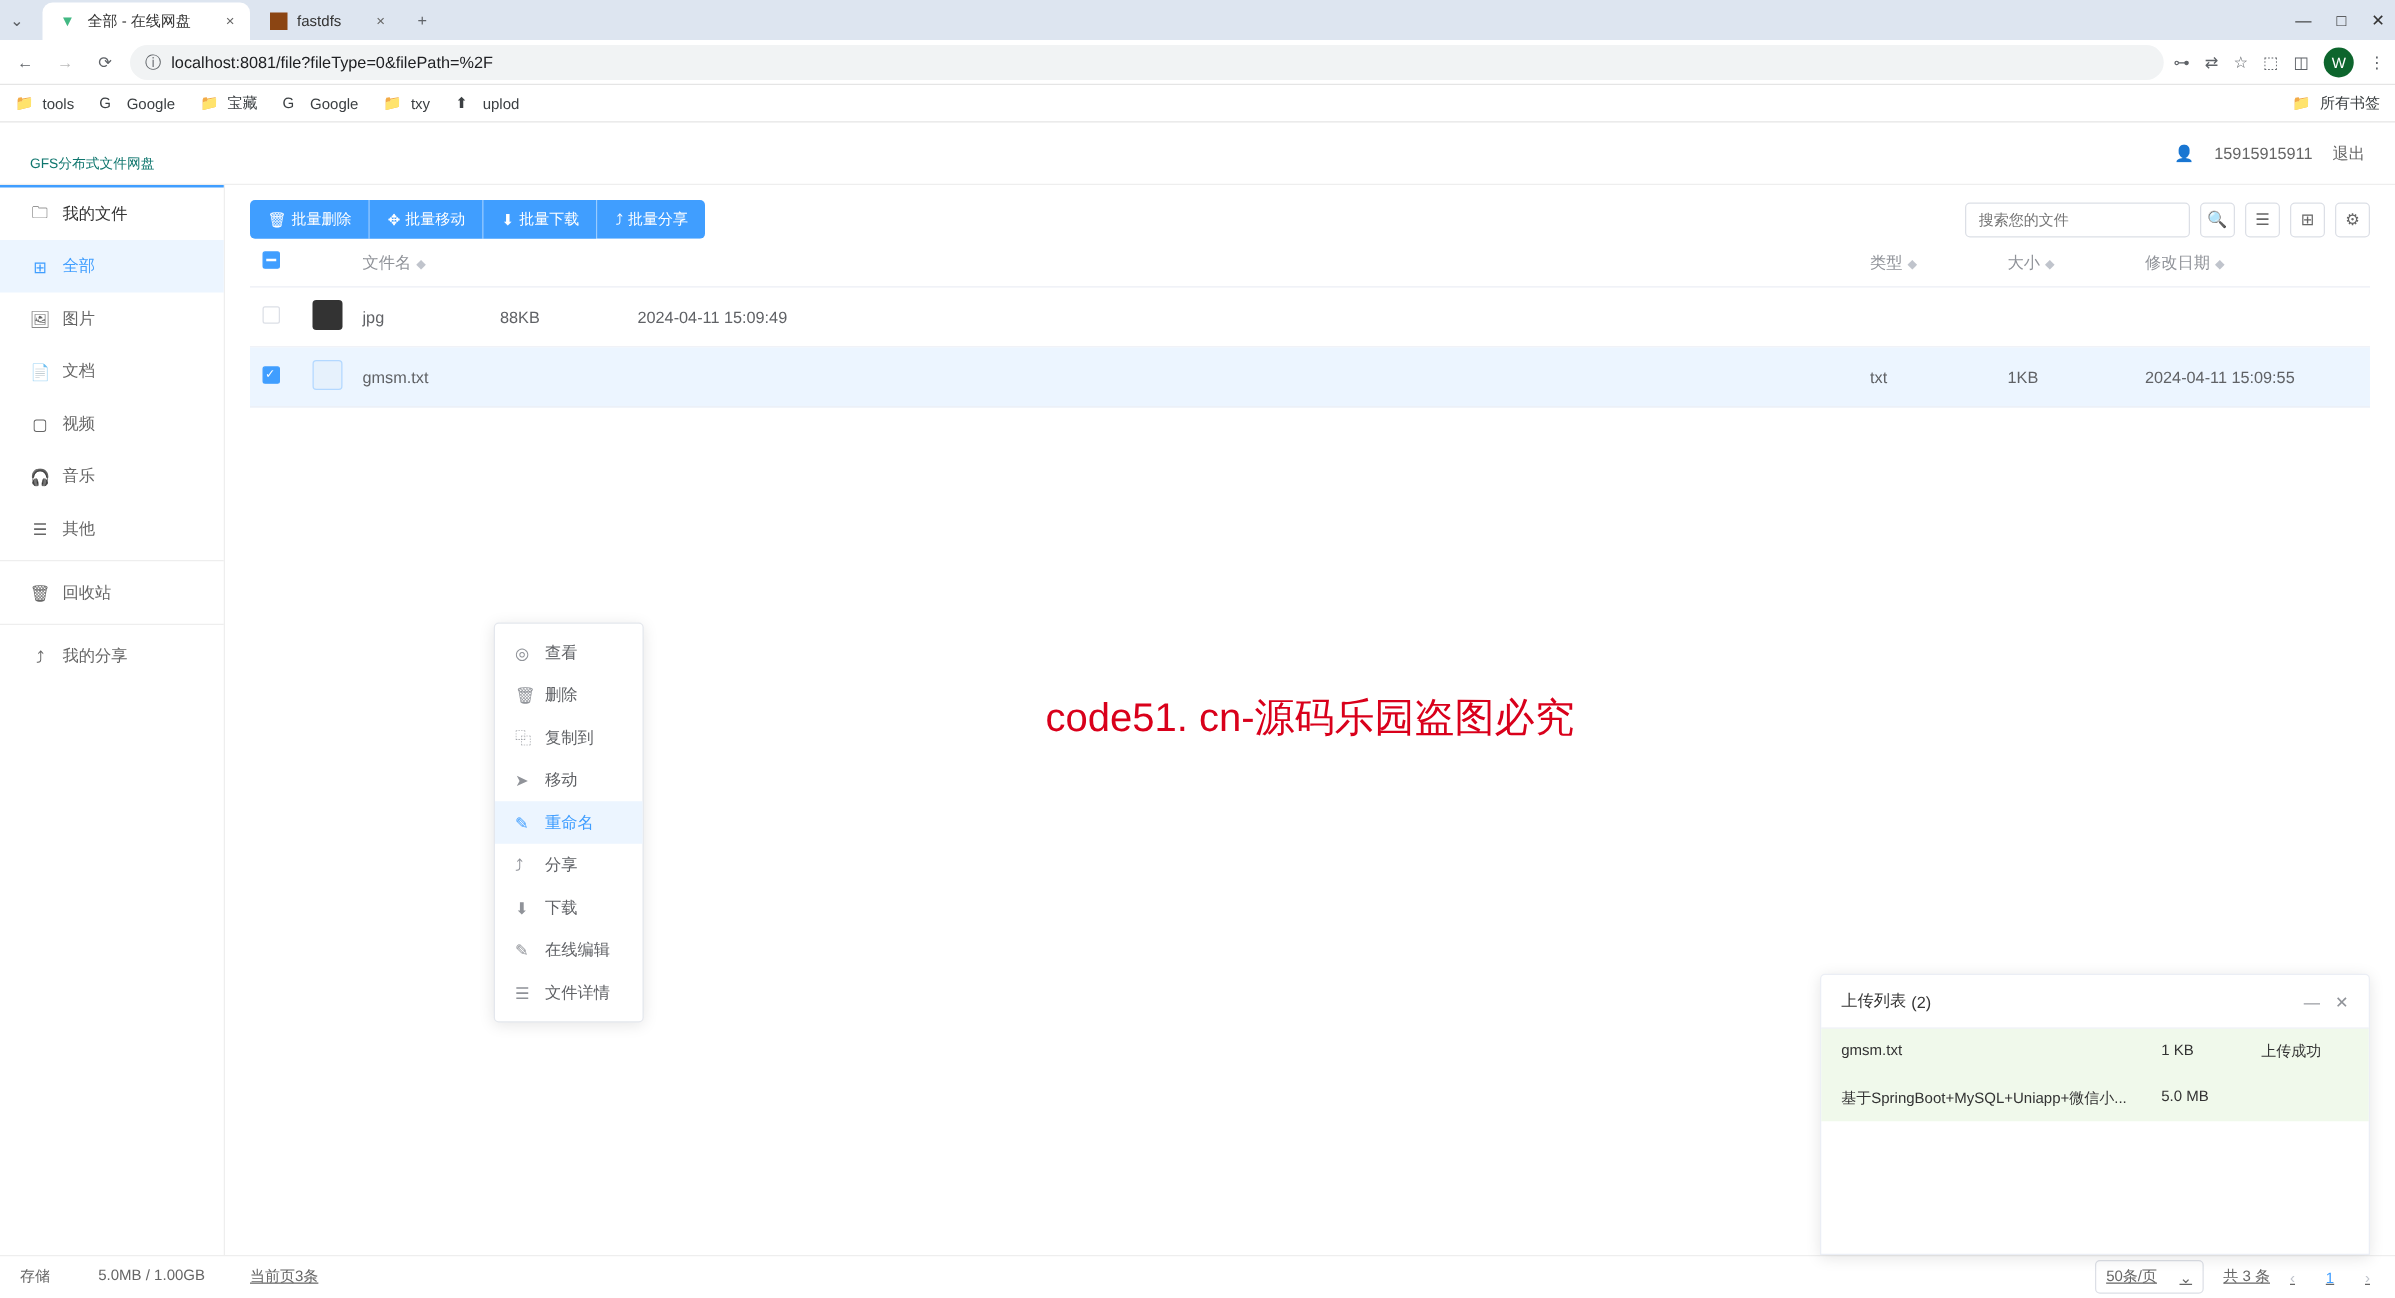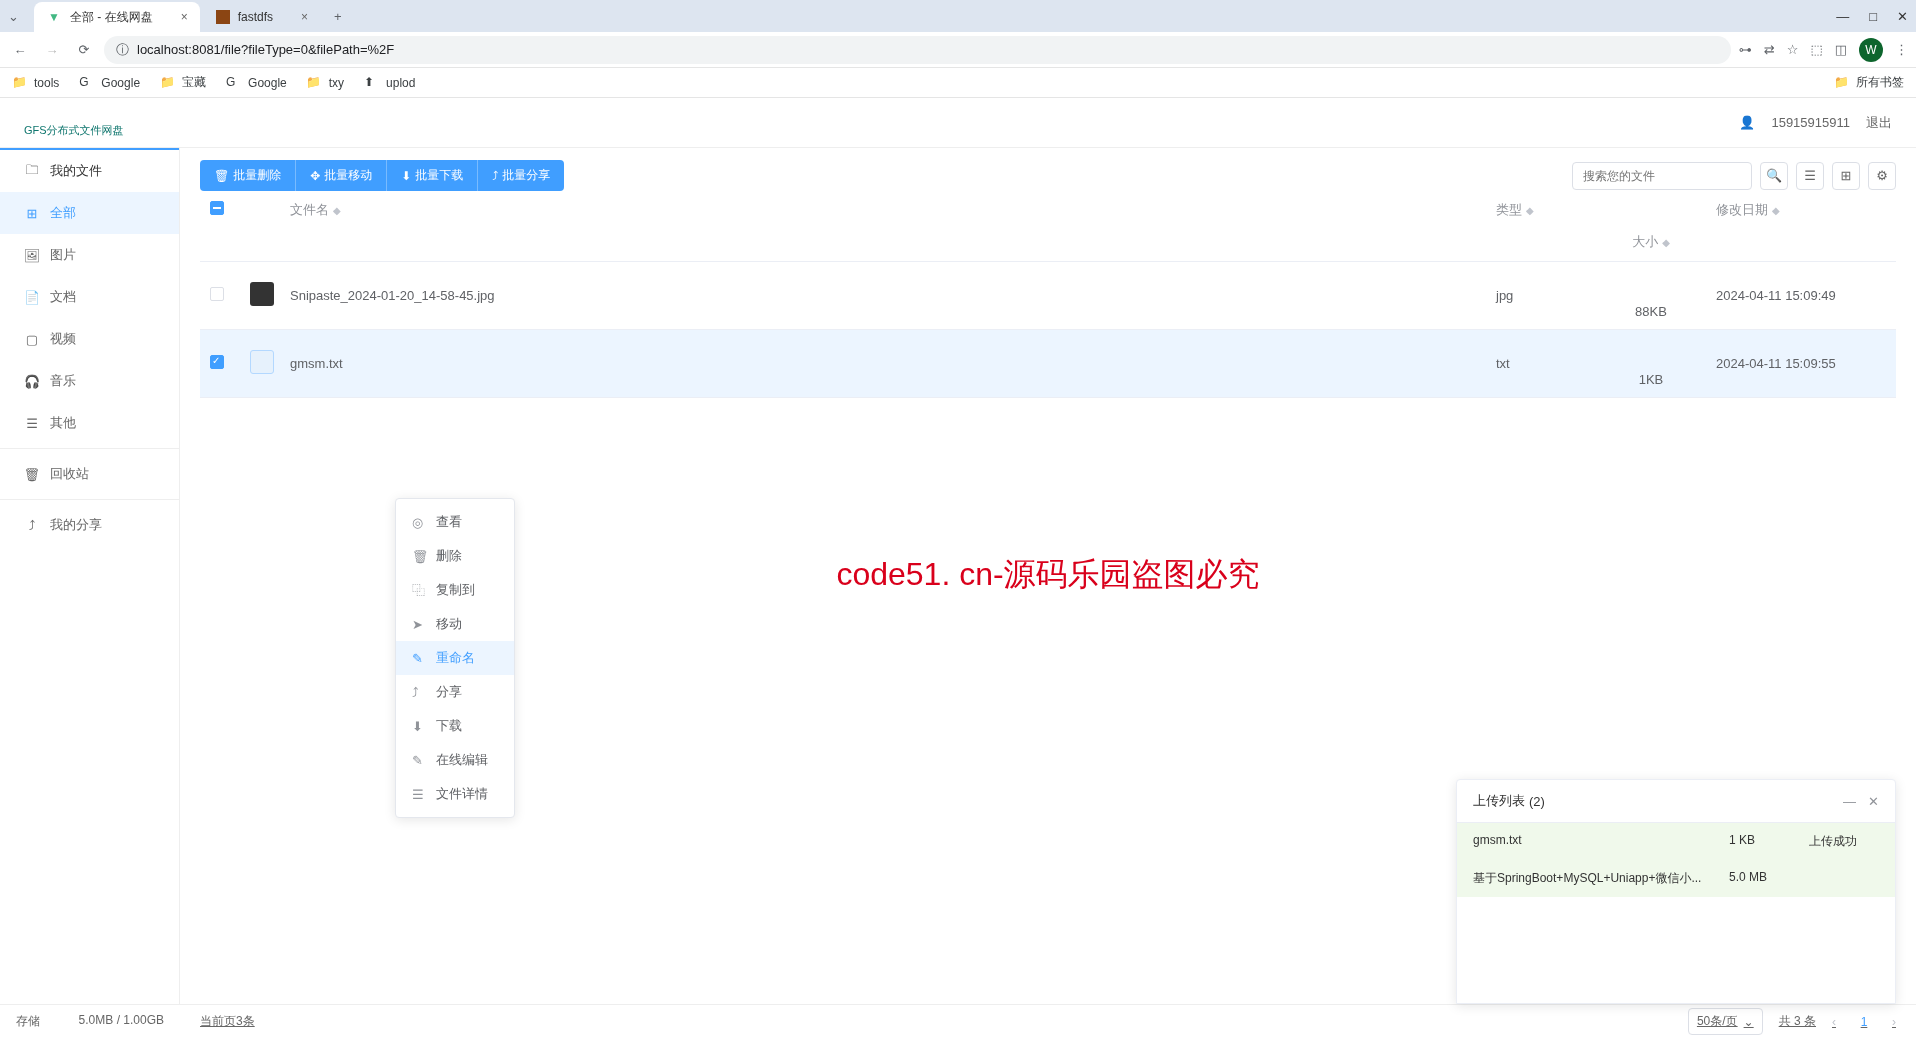--- a/index.html
+++ b/index.html
@@ -52,21 +52,21 @@
 
 .breadcrumb { padding: 14px 20px; font-size: 13px; color: #666; display: flex; gap: 16px; }
 .breadcrumb .label { color: #333; }
 
 .table { width: calc(100% - 40px); margin: 0 20px; }
 .thead { display: flex; padding: 10px 0; border-bottom: 1px solid #ebeef5; color: #909399; font-size: 13px; }
 .col-check { width: 50px; padding-left: 10px; }
 .col-icon { width: 40px; }
 .col-name { flex: 1; }
 .col-type { width: 110px; }
-.col-size { width: 110px; text-align: center; padding-right: 20px; margin-top: 32px; }
+.col-size { width: 110px; text-align: left; padding-right: 20px; }
 .col-date { width: 180px; text-align: left; padding-right: 10px; }
 .sort-ic { color: #c0c4cc; margin-left: 4px; font-size: 10px; }
 
 .trow { display: flex; align-items: center; padding: 10px 0; border-bottom: 1px solid #ebeef5; font-size: 13px; color: #606266; }
 .trow.selected { background: #ecf5ff; }
 .checkbox { width: 14px; height: 14px; border: 1px solid #dcdfe6; border-radius: 2px; display: inline-block; }
 .checkbox.checked { background: #409eff; border-color: #409eff; position: relative; }
 .checkbox.checked::after { content: "✓"; color: #fff; font-size: 10px; position: absolute; top: -1px; left: 1px; }
 .checkbox.indeterminate { background: #409eff; border-color: #409eff; position: relative; }
 .checkbox.indeterminate::after { content: ""; position: absolute; top: 5px; left: 2px; width: 8px; height: 2px; background: #fff; }
@@ -93,21 +93,21 @@
 .upload-row { display: flex; padding: 10px 16px; font-size: 12px; background: #f0f9eb; }
 .upload-row .uname { flex: 1; overflow: hidden; text-overflow: ellipsis; white-space: nowrap; padding-right: 10px; }
 .upload-row .usize { width: 80px; }
 .upload-row .ustatus { width: 70px; }
 
 
 .footer { position: absolute; bottom: 0; left: 0; right: 0; height: 34px; display: flex; align-items: center; border-top: 1px solid #eee; font-size: 12px; color: #666; }
 .storage { width: 180px; padding: 0 16px; display: flex; justify-content: space-between; }
 .pagination { flex: 1; padding: 0 20px; display: flex; align-items: center; gap: 16px; text-decoration: underline; }
 .pagination .spacer { flex: 1; }
-.page-select { border: 1px solid #dcdfe6; padding: 4px 8px; border-radius: 4px; display: flex; align-items: center; gap: 6px; }
+.page-select { border: 1px solid #dcdfe6; padding: 4px 8px; border-radius: 4px; display: flex; align-items: center; gap: 18px; }
 .page-num { width: 24px; height: 24px; display: flex; align-items: center; justify-content: center; color: #409eff; }
 .page-arrow { color: #c0c4cc; cursor: pointer; }
 </style>
 </head>
 <body>
 
 <div class="browser-top">
   <div style="width:20px; color:#5f6368; margin-right:6px;">⌄</div>
   <div class="tab">
     <span class="favicon" style="color:#42b883;">▼</span>
@@ -264,21 +264,20 @@
         <div class="col-name"><span>文件名</span><span class="sort-ic">◆</span></div>
         <div class="col-type"><span>类型</span><span class="sort-ic">◆</span></div>
         <div class="col-size"><span>大小</span><span class="sort-ic">◆</span></div>
         <div class="col-date"><span>修改日期</span><span class="sort-ic">◆</span></div>
       </div>
 
 
       <div class="trow">
         <div class="col-check"><span class="checkbox"></span></div>
         <div class="col-icon"><span class="file-icon img"></span></div>
-        <div class="col-name">Snipaste_2024-01-20_14-58-45.jpg</div>
         <div class="col-type">jpg</div>
         <div class="col-size">88KB</div>
         <div class="col-date">2024-04-11 15:09:49</div>
       </div>
 
       <div class="trow selected">
         <div class="col-check"><span class="checkbox checked"></span></div>
         <div class="col-icon"><span class="file-icon txt"></span></div>
         <div class="col-name">gmsm.txt</div>
         <div class="col-type">txt</div>

